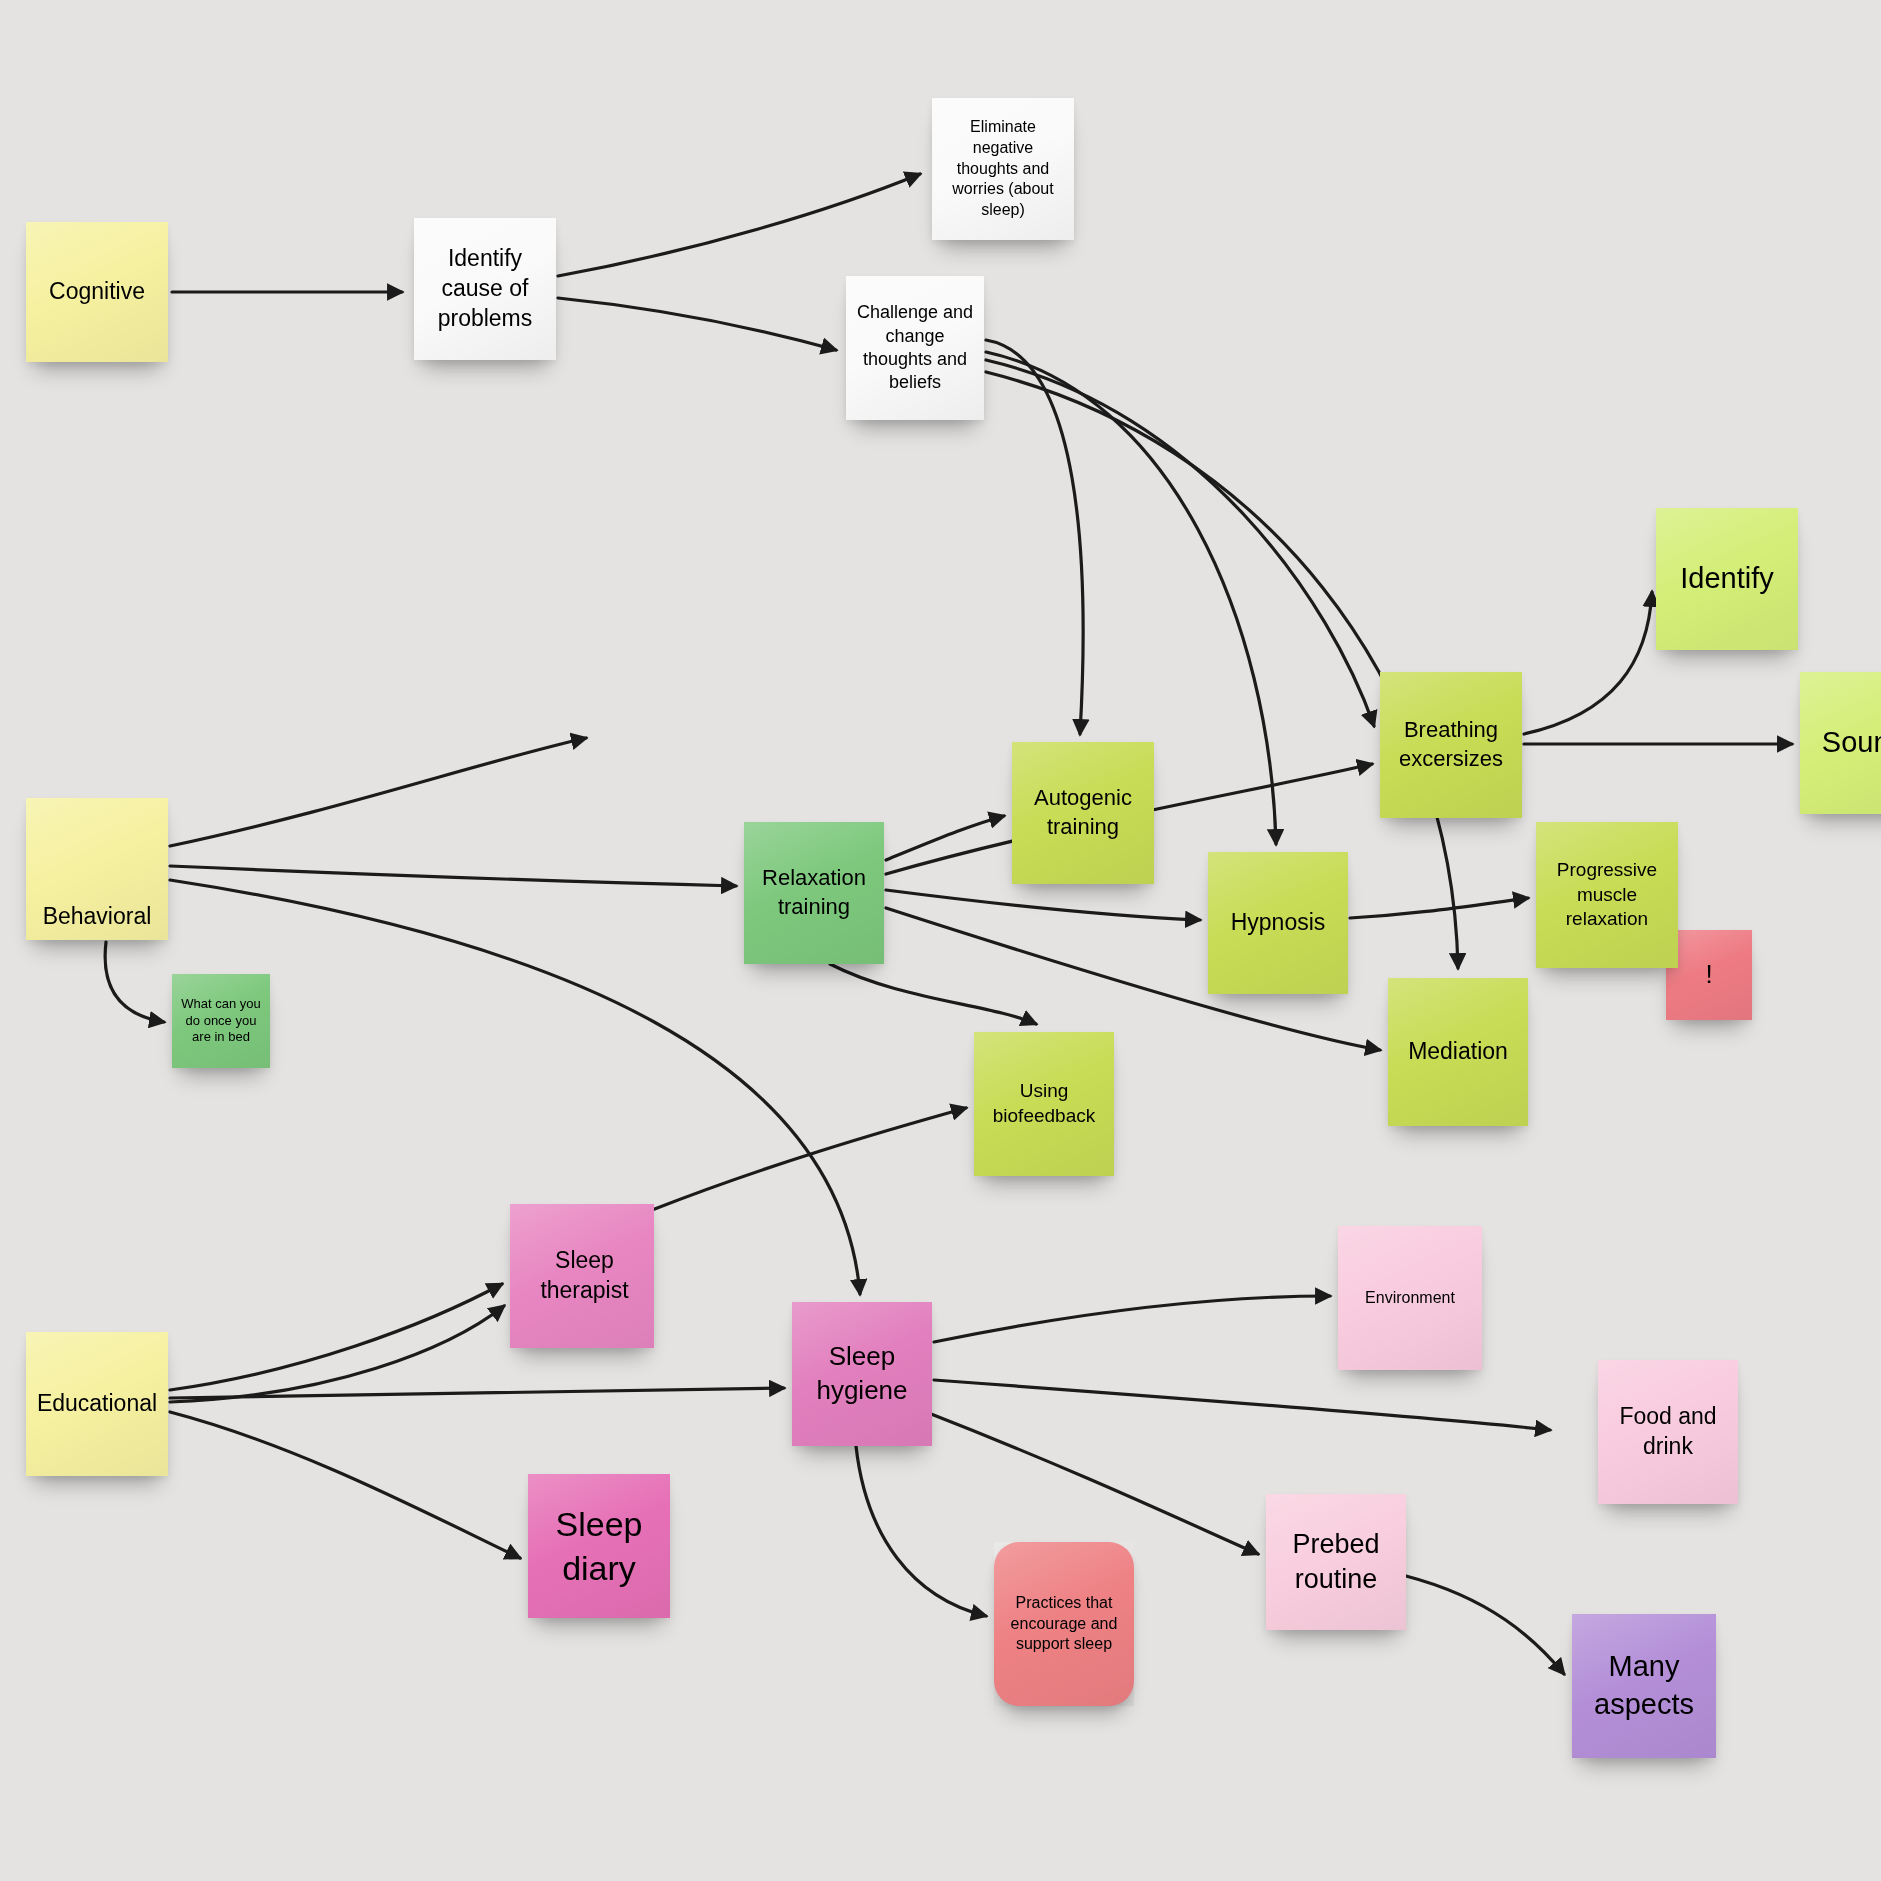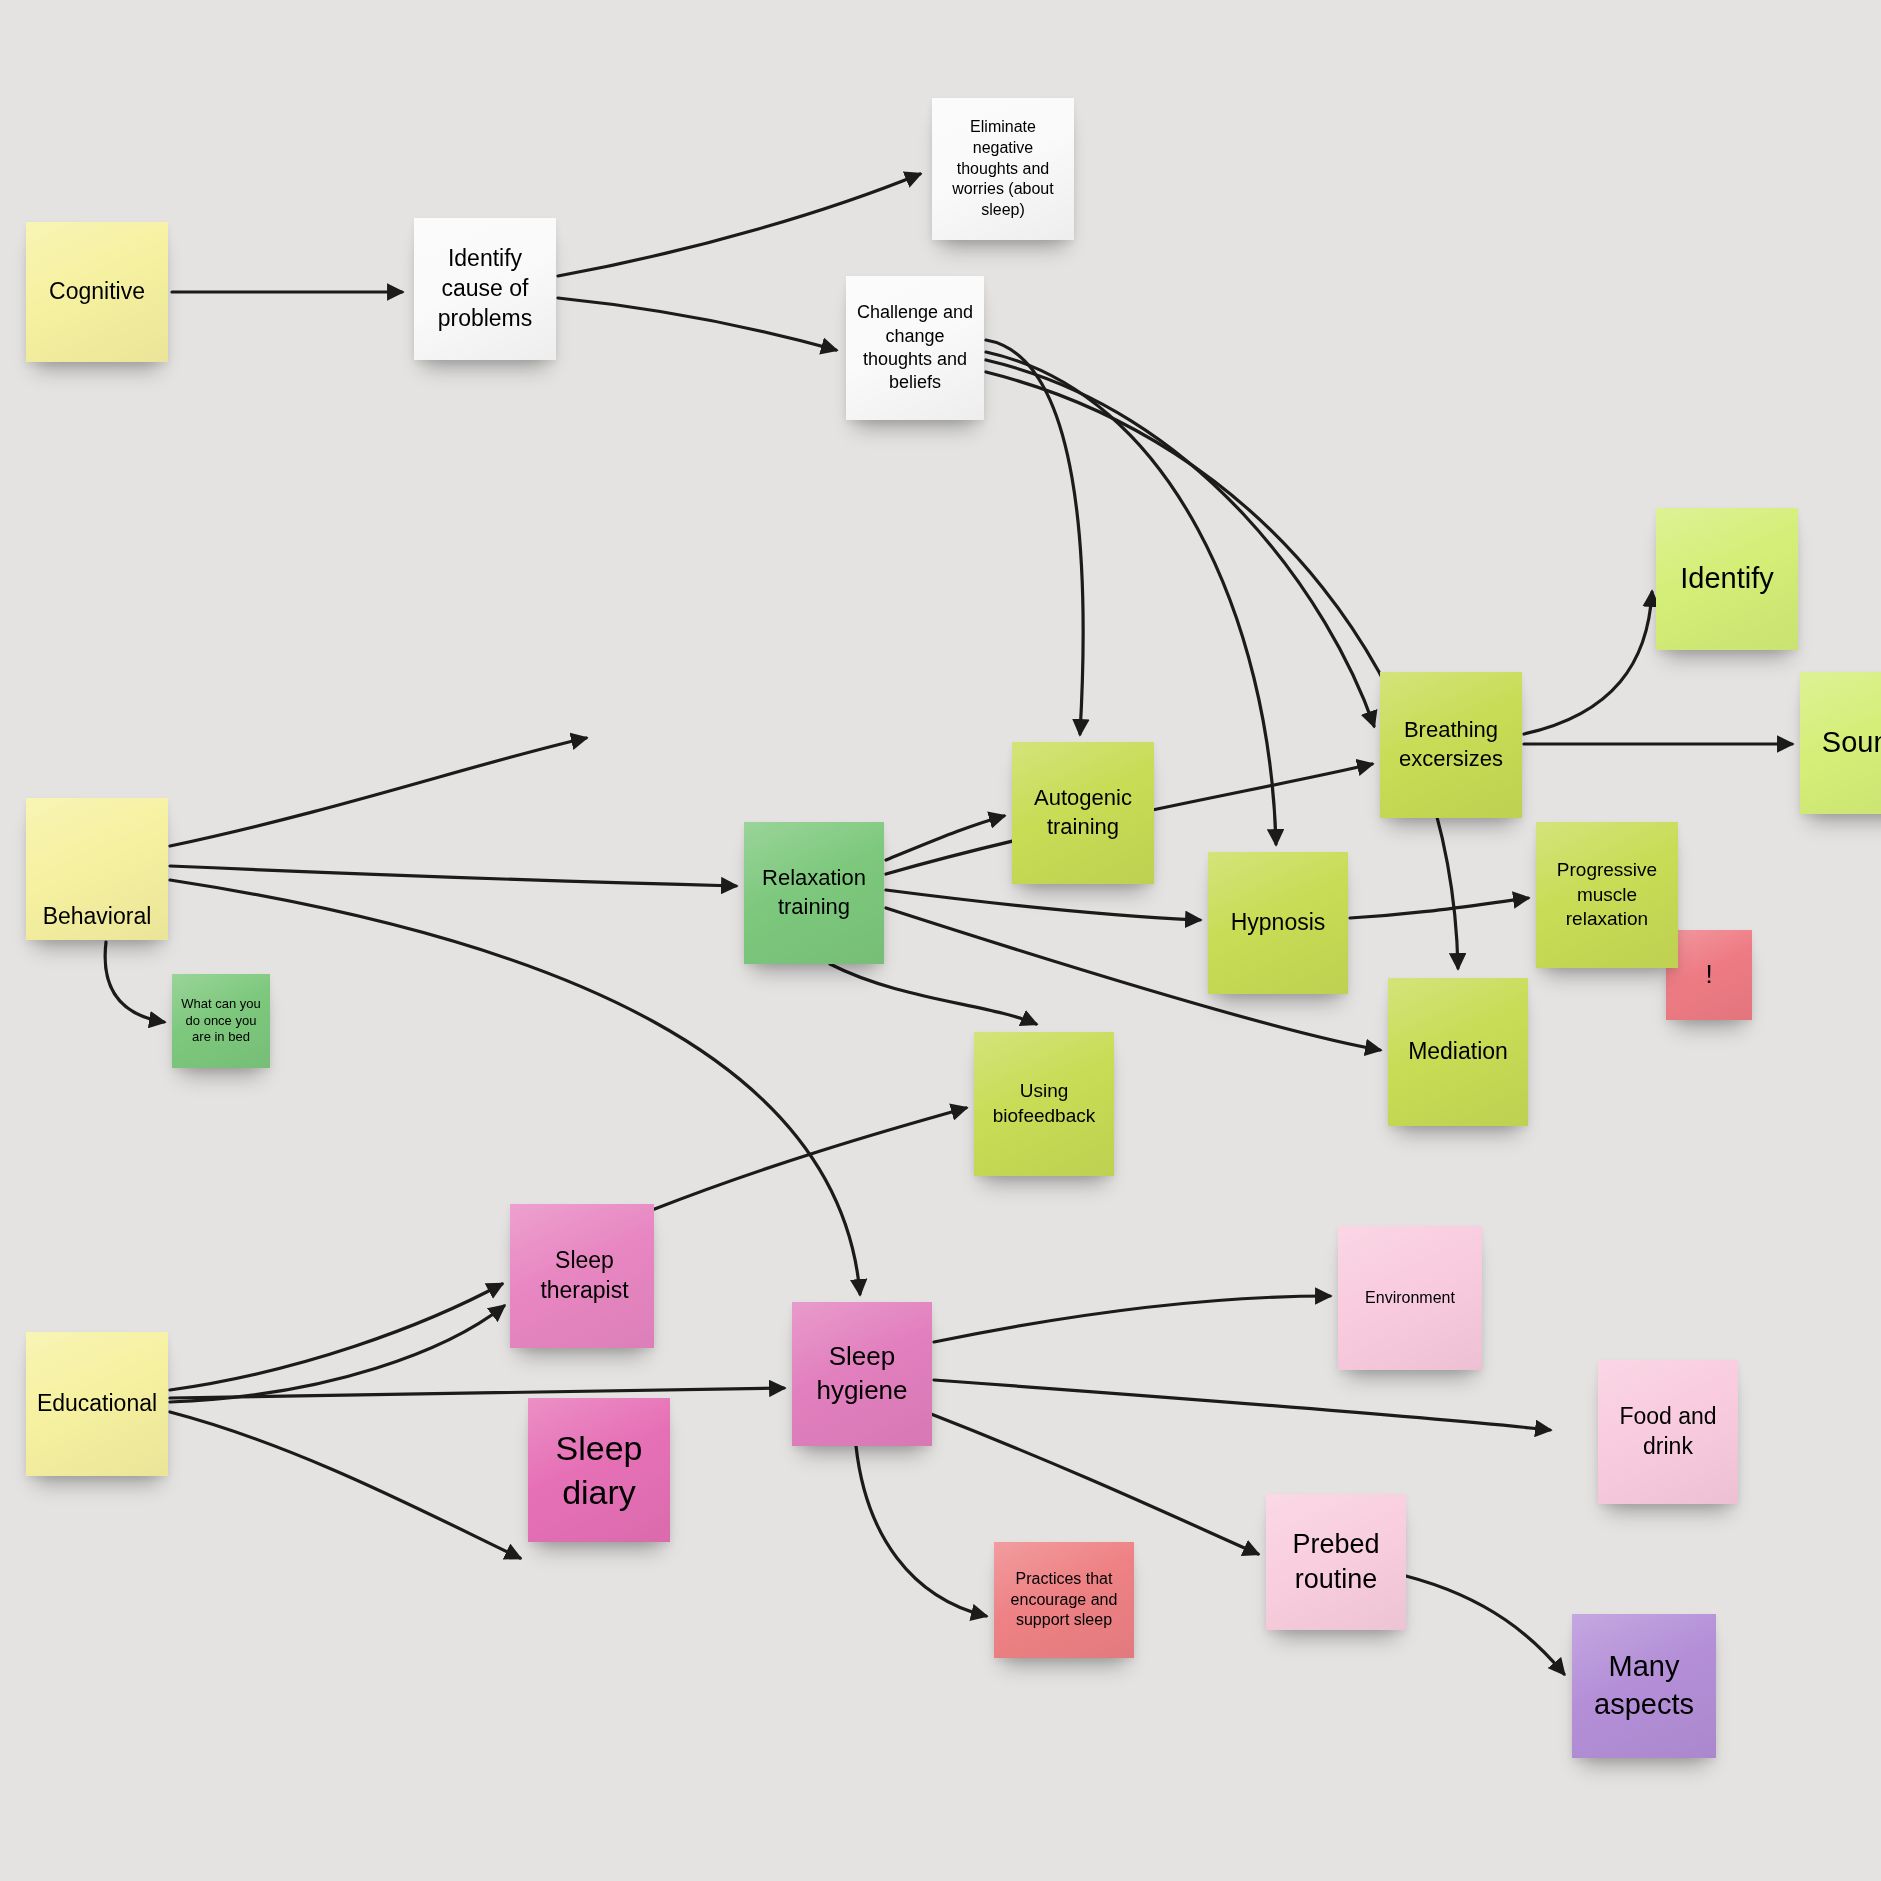--- a/index.html
+++ b/index.html
@@ -183,25 +183,25 @@
   </div>
 
   <div class="note fs23" style="left: 1558px; top: 1360px; width: 140px; height: 144px; background-color: rgb(249, 203, 222); margin-left: 40px;">
     <span class="note-label">Food and drink</span>
   </div>
 
   <div class="note fs27" style="left: 1266px; top: 1494px; width: 140px; height: 136px; background-color: rgb(249, 206, 222);">
     <span class="note-label">Prebed routine</span>
   </div>
 
-  <div class="note fs34" style="left: 528px; top: 1398px; width: 142px; height: 144px; background-color: rgb(230, 112, 182);">
+  <div class="note fs34" style="left: 528px; top: 1474px; width: 142px; height: 144px; background-color: rgb(230, 112, 182);">
     <span class="note-label">Sleep diary</span>
   </div>
 
-  <div class="note fs16" style="left: 994px; top: 1542px; width: 140px; height: 116px; background-color: rgb(238, 129, 132);">
+  <div class="note fs16" style="left: 994px; top: 1542px; width: 140px; height: 164px; background-color: rgb(238, 129, 132); border-radius: 25px;">
     <span class="note-label">Practices that encourage and support sleep</span>
   </div>
 
   <div class="note fs29" style="left: 1572px; top: 1614px; width: 144px; height: 144px; background-color: rgb(180, 143, 216);">
     <span class="note-label">Many aspects</span>
   </div>
 
 </div>
 
 </body></html>

